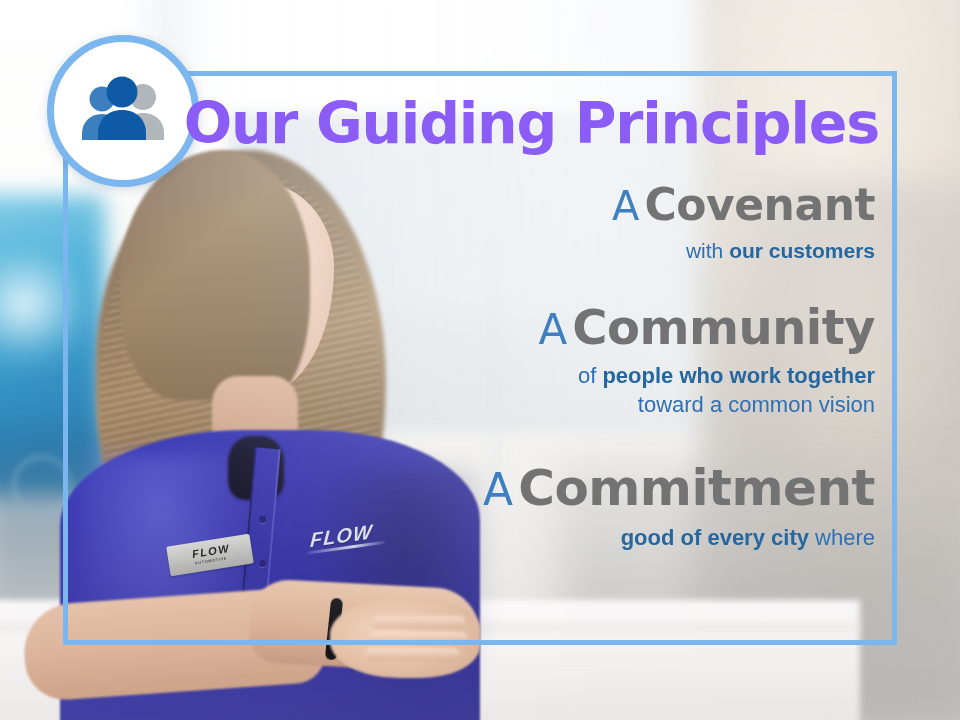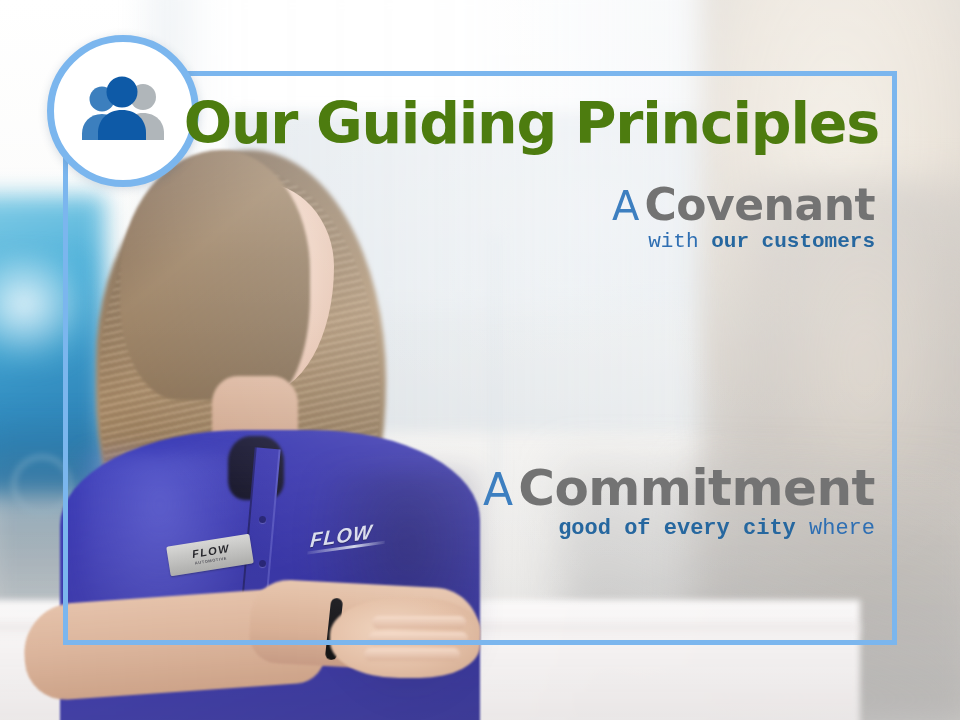--- a/index.html
+++ b/index.html
@@ -379,21 +379,21 @@
   .headline {
     position: absolute;
     left: 0; right: 18px;
     top: 24px;
     text-align: right;
     font-family: "DejaVu Sans", sans-serif;
     font-weight: 700;
     font-size: 57px;
     line-height: 1;
     letter-spacing: -1.2px;
-    color: #4d7c0f;
+    color: #8b5cf6;
   }
 
   .principle { position: absolute; right: 22px; text-align: right; }
 
   .p-title {
     font-family: "DejaVu Sans", sans-serif;
     line-height: 1.02;
     white-space: nowrap;
   }
   .p-title .art {
@@ -403,25 +403,26 @@
     letter-spacing: 0;
   }
   .p-title .word {
     font-weight: 700;
     font-size: 46px;
     color: #737373;
     letter-spacing: -.5px;
   }
 
   .p-sub {
-    font-family: Liberation Mono, monospace;
+    font-family: Liberation Sans, sans-serif;
     font-size: 22px;
     line-height: 1.32;
     color: #2f6fb3;
     font-weight: 400;
+    margin-top: 9px;
   }
   .p-sub b { font-weight: 700; color: #26679f; }
 
   .p1 { top: 112px; width: 100%; }
   .p1 .p-title .art { font-size: 40px; }
   .p1 .p-title .word { font-size: 44px; }
   .p1 .p-sub { font-size: 21px; }
 
   .p2 { top: 232px; width: 100%; }
   .p2 .p-title .art { font-size: 42px; }
@@ -524,20 +525,30 @@
     <div class="principle p1">
       <div class="p-title">
         <span class="art">A</span>
         <span class="word">Covenant</span>
       </div>
       <div class="p-sub">
         <div class="nowrap"><span>with </span><b>our customers</b></div>
       </div>
     </div>
 
+    <div class="principle p2">
+      <div class="p-title">
+        <span class="art">A</span>
+        <span class="word">Community</span>
+      </div>
+      <div class="p-sub">
+        <div class="nowrap"><span>of </span><b>people who work together</b></div>
+        <div class="nowrap"><span>toward a common vision</span></div>
+      </div>
+    </div>
 
     <div class="principle p3">
       <div class="p-title">
         <span class="art">A</span>
         <span class="word">Commitment</span>
       </div>
       <div class="p-sub">
         <div class="nowrap"><b>good of every city</b><span> where</span></div>
       </div>
     </div>

